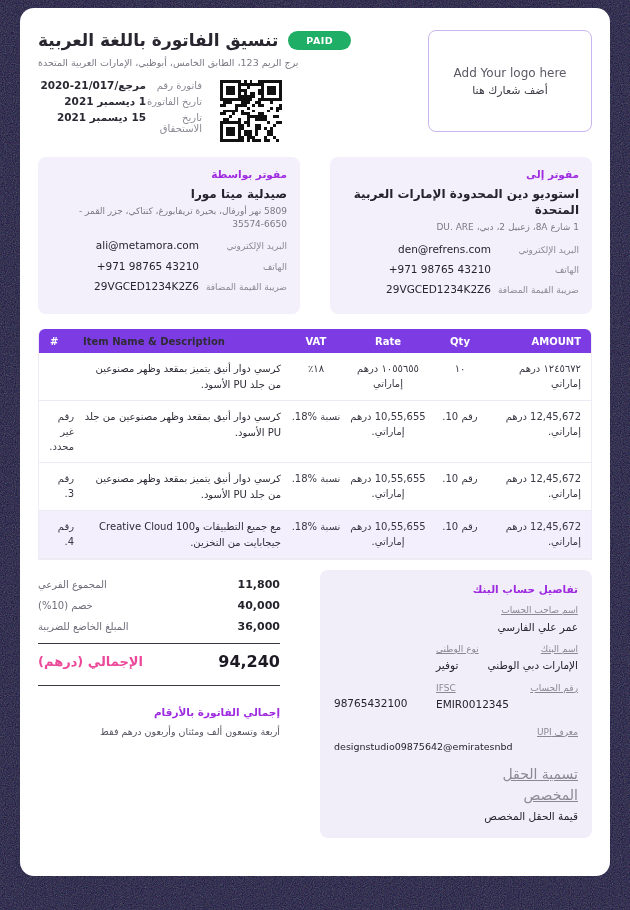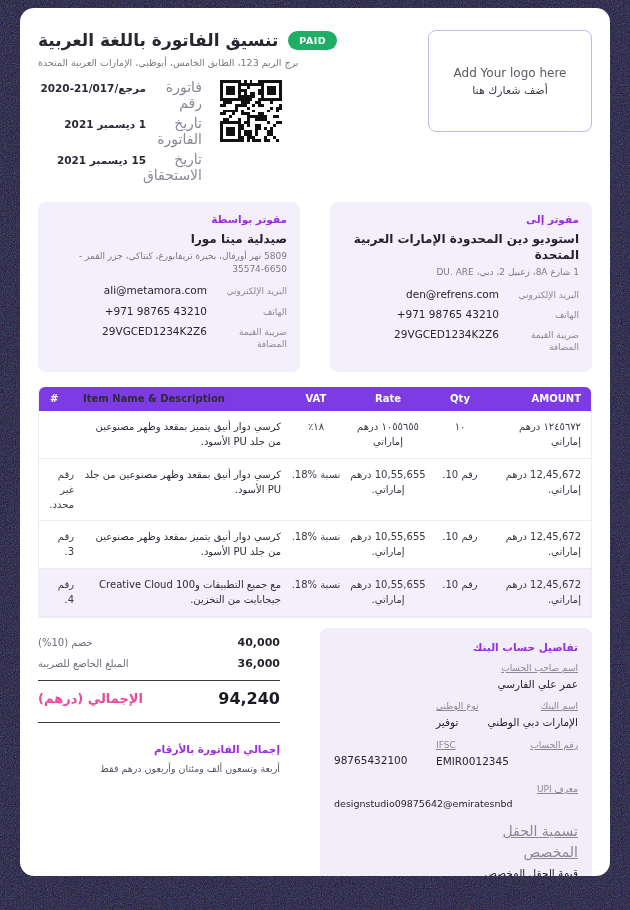--- a/index.html
+++ b/index.html
@@ -8,47 +8,47 @@
   .noise { position:absolute; inset:0; width:100%; height:100%; opacity:.40; }
   .sheet { position:absolute; left:20px; top:8px; width:590px; height:868px;
            background:#ffffff; border-radius:14px; padding:22px 18px; overflow:hidden; }
 
   
   .hdr { display:flex; align-items:flex-start; }
   .hdr-left { flex:1; min-width:0; }
   .title-row { display:flex; align-items:center; gap:10px; }
   .inv-title { font-size:17px; font-weight:bold; color:#29262f; direction:rtl; }
   .paid { background:#1fae66; color:#fff; font-size:9.5px; font-weight:bold;
-          letter-spacing:.5px; padding:4px 11px; border-radius:12px; }
+          letter-spacing:.5px; padding:4px 18px; border-radius:12px; }
   .hdr-addr { margin-top:7px; font-size:9.5px; color:#7b7884; direction:rtl; text-align:left; }
   .meta-wrap { display:flex; margin-top:11px; }
   .meta { width:172px; }
   .meta-row { display:flex; align-items:baseline; margin-bottom:4px; }
   .meta-val { flex:1; text-align:right; font-size:10.5px; font-weight:600; color:#2b2833; direction:rtl; }
-  .meta-lab { width:64px; text-align:right; font-size:14px; color:#8b8894; direction:rtl; margin-right:0; margin-left:0; padding-right:8px; }
+  .meta-lab { width:64px; text-align:right; font-size:10px; color:#8b8894; direction:rtl; margin-right:0; margin-left:0; padding-right:8px; }
   .qr { width:62px; height:62px; margin-left:10px; margin-top:1px;
         display:grid; grid-template-columns:repeat(21,1fr); grid-template-rows:repeat(21,1fr);
         background:#fff; }
   .qr i { display:block; }
   .qr i.b { background:#111; }
   .logo-box { width:164px; height:102px; border:1px solid #c9b6ee; border-radius:8px;
               display:flex; flex-direction:column; align-items:center; justify-content:center;
               gap:4px; margin-left:12px; }
   .logo-en { font-size:12px; color:#5b5864; }
   .logo-ar { font-size:11px; color:#3a3742; direction:rtl; }
 
   
   .cards { display:flex; gap:30px; margin-top:15px; }
   .pcard { flex:1; background:#f4f0fb; border-radius:8px; padding:11px 13px;
            direction:rtl; text-align:right; }
   .pcard-title { color:#9e2bdf; font-size:10.5px; font-weight:bold; margin-bottom:6px; }
   .pcard-name { font-size:12px; font-weight:bold; color:#26232d; margin-bottom:3px; line-height:1.35; }
   .pcard-addr { font-size:9px; color:#7b7884; margin-bottom:9px; line-height:1.4; }
   .frow { display:flex; align-items:baseline; margin-bottom:7px; }
-  .flab { width:80px; font-size:9px; color:#8b8894; line-height:1.35; }
+  .flab { width:88px; font-size:9px; color:#8b8894; line-height:1.35; }
   .fval { flex:1; font-size:10.5px; color:#26232d; direction:ltr; text-align:right; padding-left:2px; }
 
   
   .tbl { margin-top:15px; border:1px solid #efecf6; border-top:none; border-radius:6px 6px 0 0; }
   .thead { display:flex; align-items:center; background:#7d3ce3; color:#fff;
            height:24px; font-size:10px; font-weight:bold; border-radius:6px 6px 0 0; }
   .trow { display:flex; align-items:flex-start; border-bottom:1px solid #eceaf3;
           padding:8px 0; font-size:10px; color:#3b3844; background:#fff; }
   .trow.hl { background:#f3effc; }
   .c-num { width:38px; padding-left:11px; padding-right:3px; direction:rtl; text-align:right; line-height:1.5; }
@@ -656,20 +656,24 @@
         <div class="c-vat">نسبة %18.</div>
         <div class="c-rate">10,55,655 درهم إماراتي.</div>
         <div class="c-qty">رقم 10.</div>
         <div class="c-amt">12,45,672 درهم إماراتي.</div>
       </div>
     </div>
 
     <div class="bottom">
       <div class="totals">
         <div class="srow">
+          <div class="slab">المجموع الفرعي</div>
+          <div class="sval">11,800</div>
+        </div>
+        <div class="srow">
           <div class="slab">خصم (10%)</div>
           <div class="sval">40,000</div>
         </div>
         <div class="srow">
           <div class="slab">المبلغ الخاضع للضريبة</div>
           <div class="sval">36,000</div>
         </div>
         <div class="tdiv"></div>
         <div class="grow">
           <div class="glab">الإجمالي (درهم)</div>

